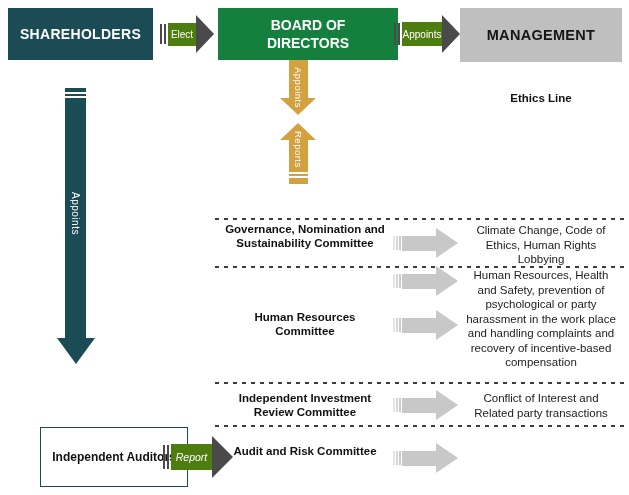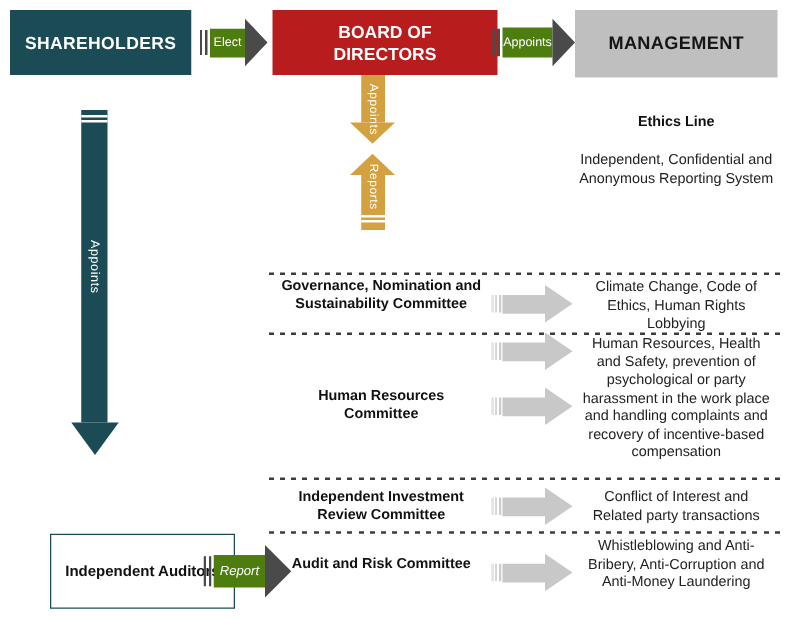--- a/index.html
+++ b/index.html
@@ -6,21 +6,21 @@
   .canvas {
     position:relative; width:629px; height:495px; background:#ffffff;
     font-family:"Liberation Sans", sans-serif; color:#1a1a1a; overflow:hidden;border-radius:14px;
   }
   
   .box {
     position:absolute; display:flex; align-items:center; justify-content:center;
     text-align:center; font-weight:700;
   }
   .box-shareholders { left:8px; top:8px; width:145px; height:52px; background:#1B4C56; color:#fff; font-size:14px; letter-spacing:.3px; }
-  .box-board { left:218px; top:8px; width:180px; height:52px; background:#b91c1c; color:#fff; font-size:14px; line-height:1.3; }
+  .box-board { left:218px; top:8px; width:180px; height:52px; background:#15803d; color:#fff; font-size:14px; line-height:1.3; }
   .box-board span { display:block; max-width:120px; }
   .box-management { left:460px; top:8px; width:162px; height:54px; background:#BFBFBF; color:#151515; font-size:14.5px; letter-spacing:.3px; }
   .box-auditors { left:8px; top:427px; width:146px; height:58px; background:#fff; border:1.5px solid #1B4C56; color:#111; font-size:12px;margin-left:32px; }
 
   
   .harrow { position:absolute; display:flex; align-items:center; }
   .harrow .tail { background:linear-gradient(to right,#4A4A4A 0 2px,transparent 2px 4px,#4A4A4A 4px 6px); width:6px; margin-right:2px; }
   .harrow .abody { background:#4d7c0f; color:#fff; display:flex; align-items:center; justify-content:center; font-size:10px; }
   .harrow .ahead { width:0; height:0; }
   .arr-elect  { left:160px; top:15px; }
@@ -105,21 +105,20 @@
 
   <div class="vpart vhead-up-gold" style="left:280px; top:123px;"></div>
   <div class="vpart shaft-gold" style="left:289px; top:140px; width:19px; height:44px;">
     <div class="stripe" style="left:0; top:32px; width:19px; height:2px;"></div>
     <div class="stripe" style="left:0; top:36px; width:19px; height:2px;"></div>
   </div>
   <div class="vlabel" style="left:289px; top:125px; width:19px; height:48px;">Reports</div>
 
   <div class="ethics">
     <div class="etitle">Ethics Line</div>
-    <div class="ebody">Independent, Confidential and Anonymous Reporting System</div>
   </div>
 
   <div class="vpart shaft-teal" style="left:65px; top:88px; width:21px; height:250px;">
     <div class="stripe" style="left:0; top:4px; width:21px; height:2px;"></div>
     <div class="stripe" style="left:0; top:8px; width:21px; height:2px;"></div>
   </div>
   <div class="vpart vhead-down-teal" style="left:57px; top:338px;"></div>
   <div class="vlabel vlabel-teal" style="left:65px; top:88px; width:21px; height:250px;">Appoints</div>
 
   <div class="dash" style="top:218px;"></div>
@@ -155,21 +154,20 @@
       <div class="ahead"></div>
   </div>
   <div class="cdesc" style="top:391px;">Conflict of Interest and Related party transactions</div>
 
   <div class="cname" style="top:444px;">Audit and Risk Committee</div>
   <div class="garrow" style="top:443px;">
     <div class="tail"></div>
       <div class="abody"></div>
       <div class="ahead"></div>
   </div>
-  <div class="cdesc" style="top:430px;">Whistleblowing and Anti-Bribery, Anti-Corruption and Anti-Money Laundering</div>
 
   <div class="box box-auditors">
     <span>Independent Auditors</span>
   </div>
 
   <div class="harrow arr-report">
     <div class="tail"></div>
     <div class="abody">Report</div>
     <div class="ahead"></div>
   </div>

